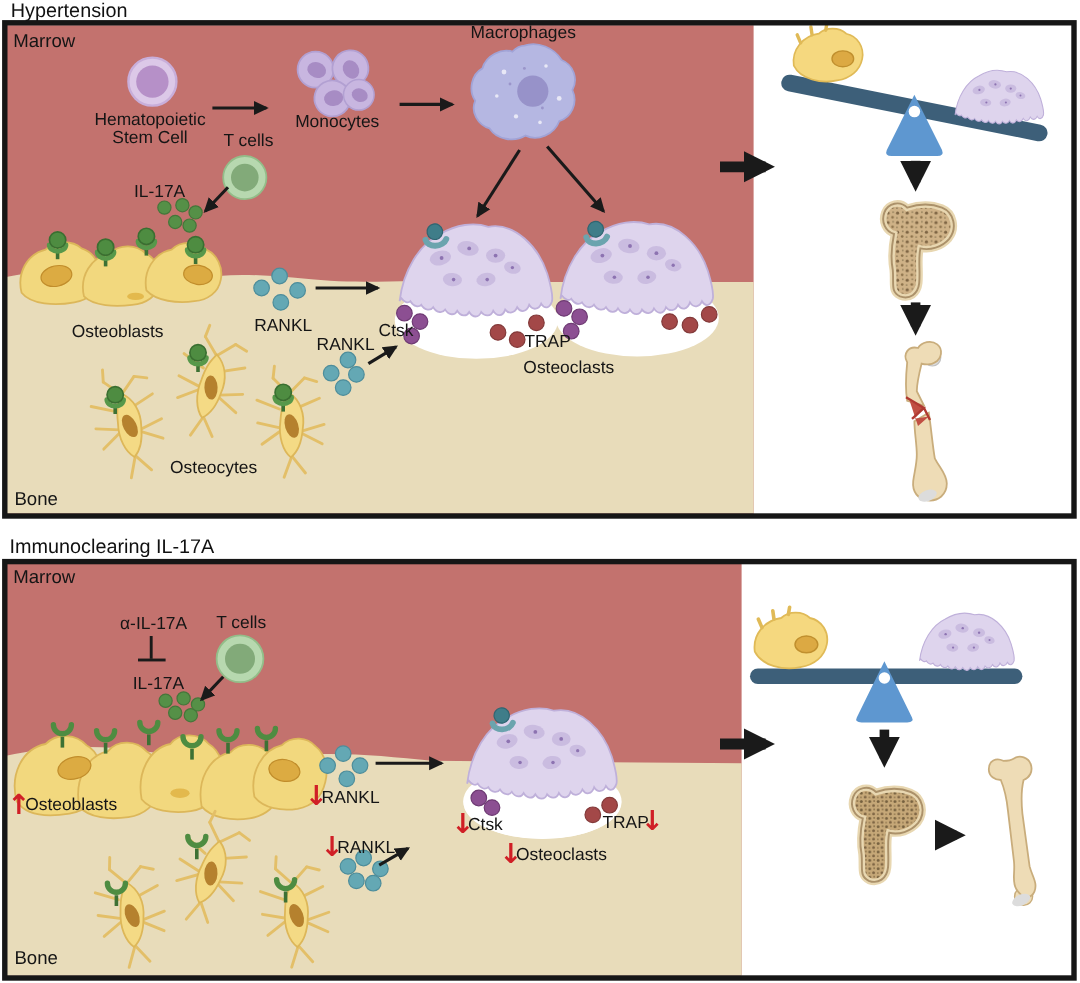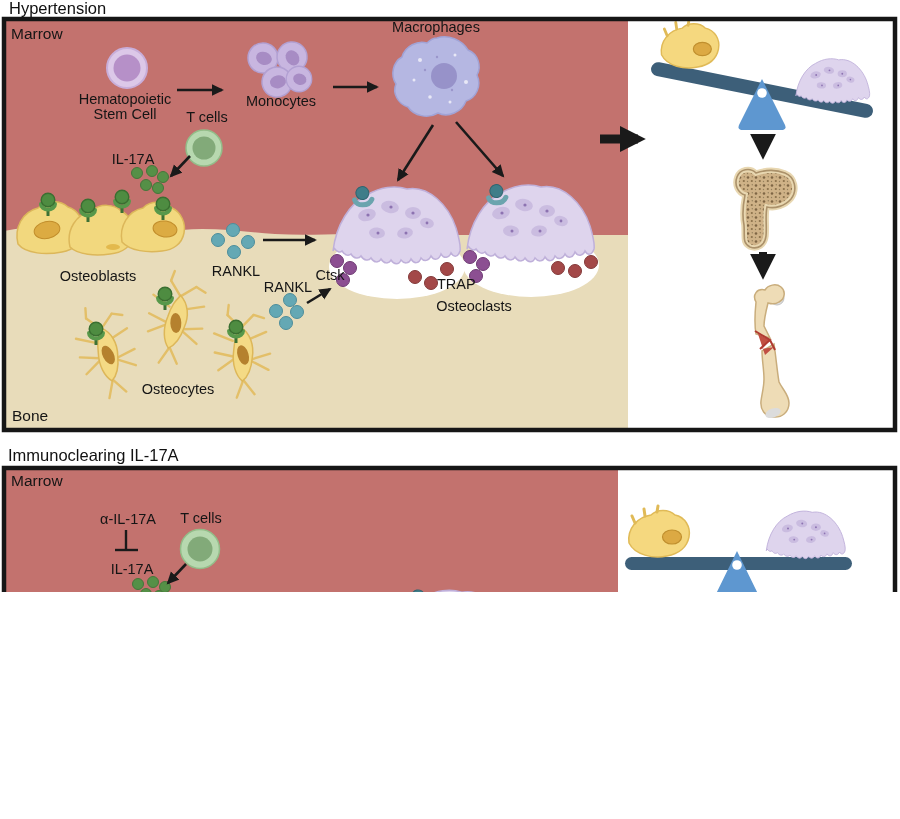--- a/index.html
+++ b/index.html
@@ -1,16 +1,16 @@
 <!DOCTYPE html>
 <html><head>
 <meta charset="utf-8">
 <style>
   html,body{margin:0;padding:0;background:#fff;}
-  .fig{width:900px;height:592px;position:relative;background:#fff;}
+  .fig{width:900px;height:819px;position:relative;background:#fff;}
   svg{display:block;}
   .lbl{font-family:"Liberation Sans",sans-serif;font-size:14.5px;fill:#151515;}
   .region{font-family:"Liberation Sans",sans-serif;font-size:15.5px;fill:#151515;}
   .ttl{font-family:"Liberation Sans",sans-serif;font-size:16.5px;fill:#111;}
   .ind{font-family:"DejaVu Sans",sans-serif;font-size:23px;font-weight:bold;}
 </style>
 </head>
 <body>
 
 <div class="fig">

